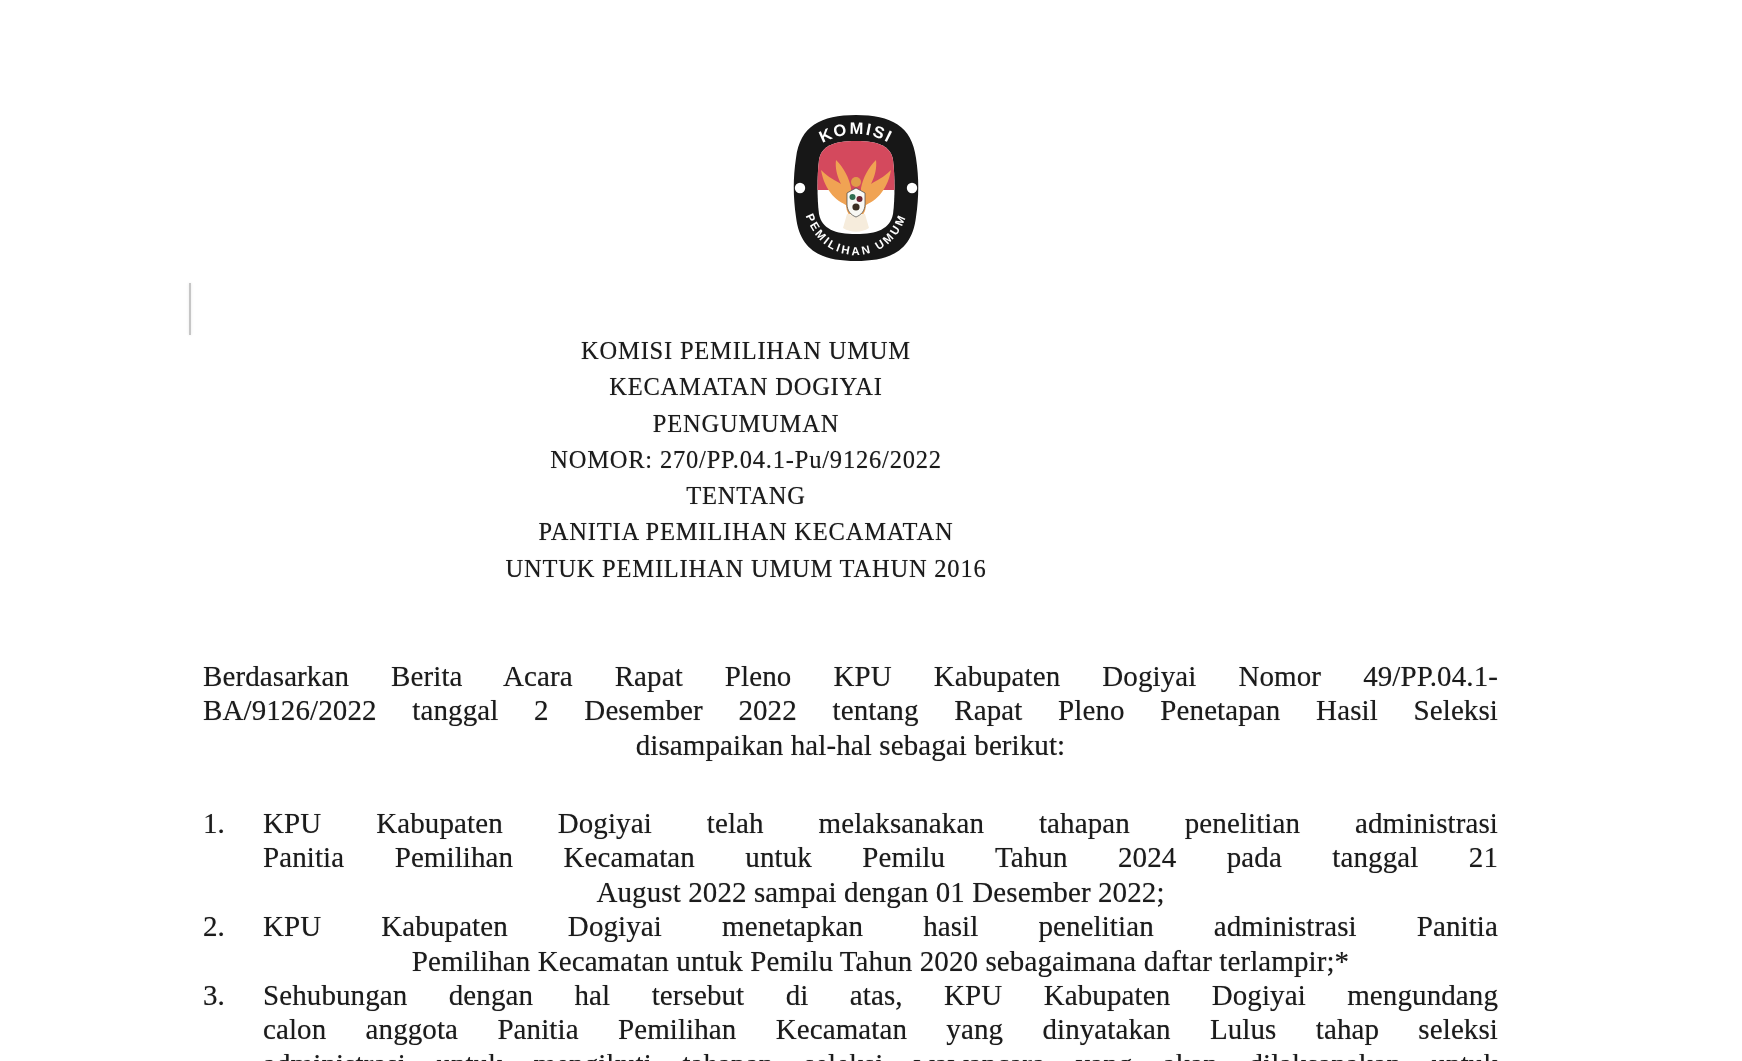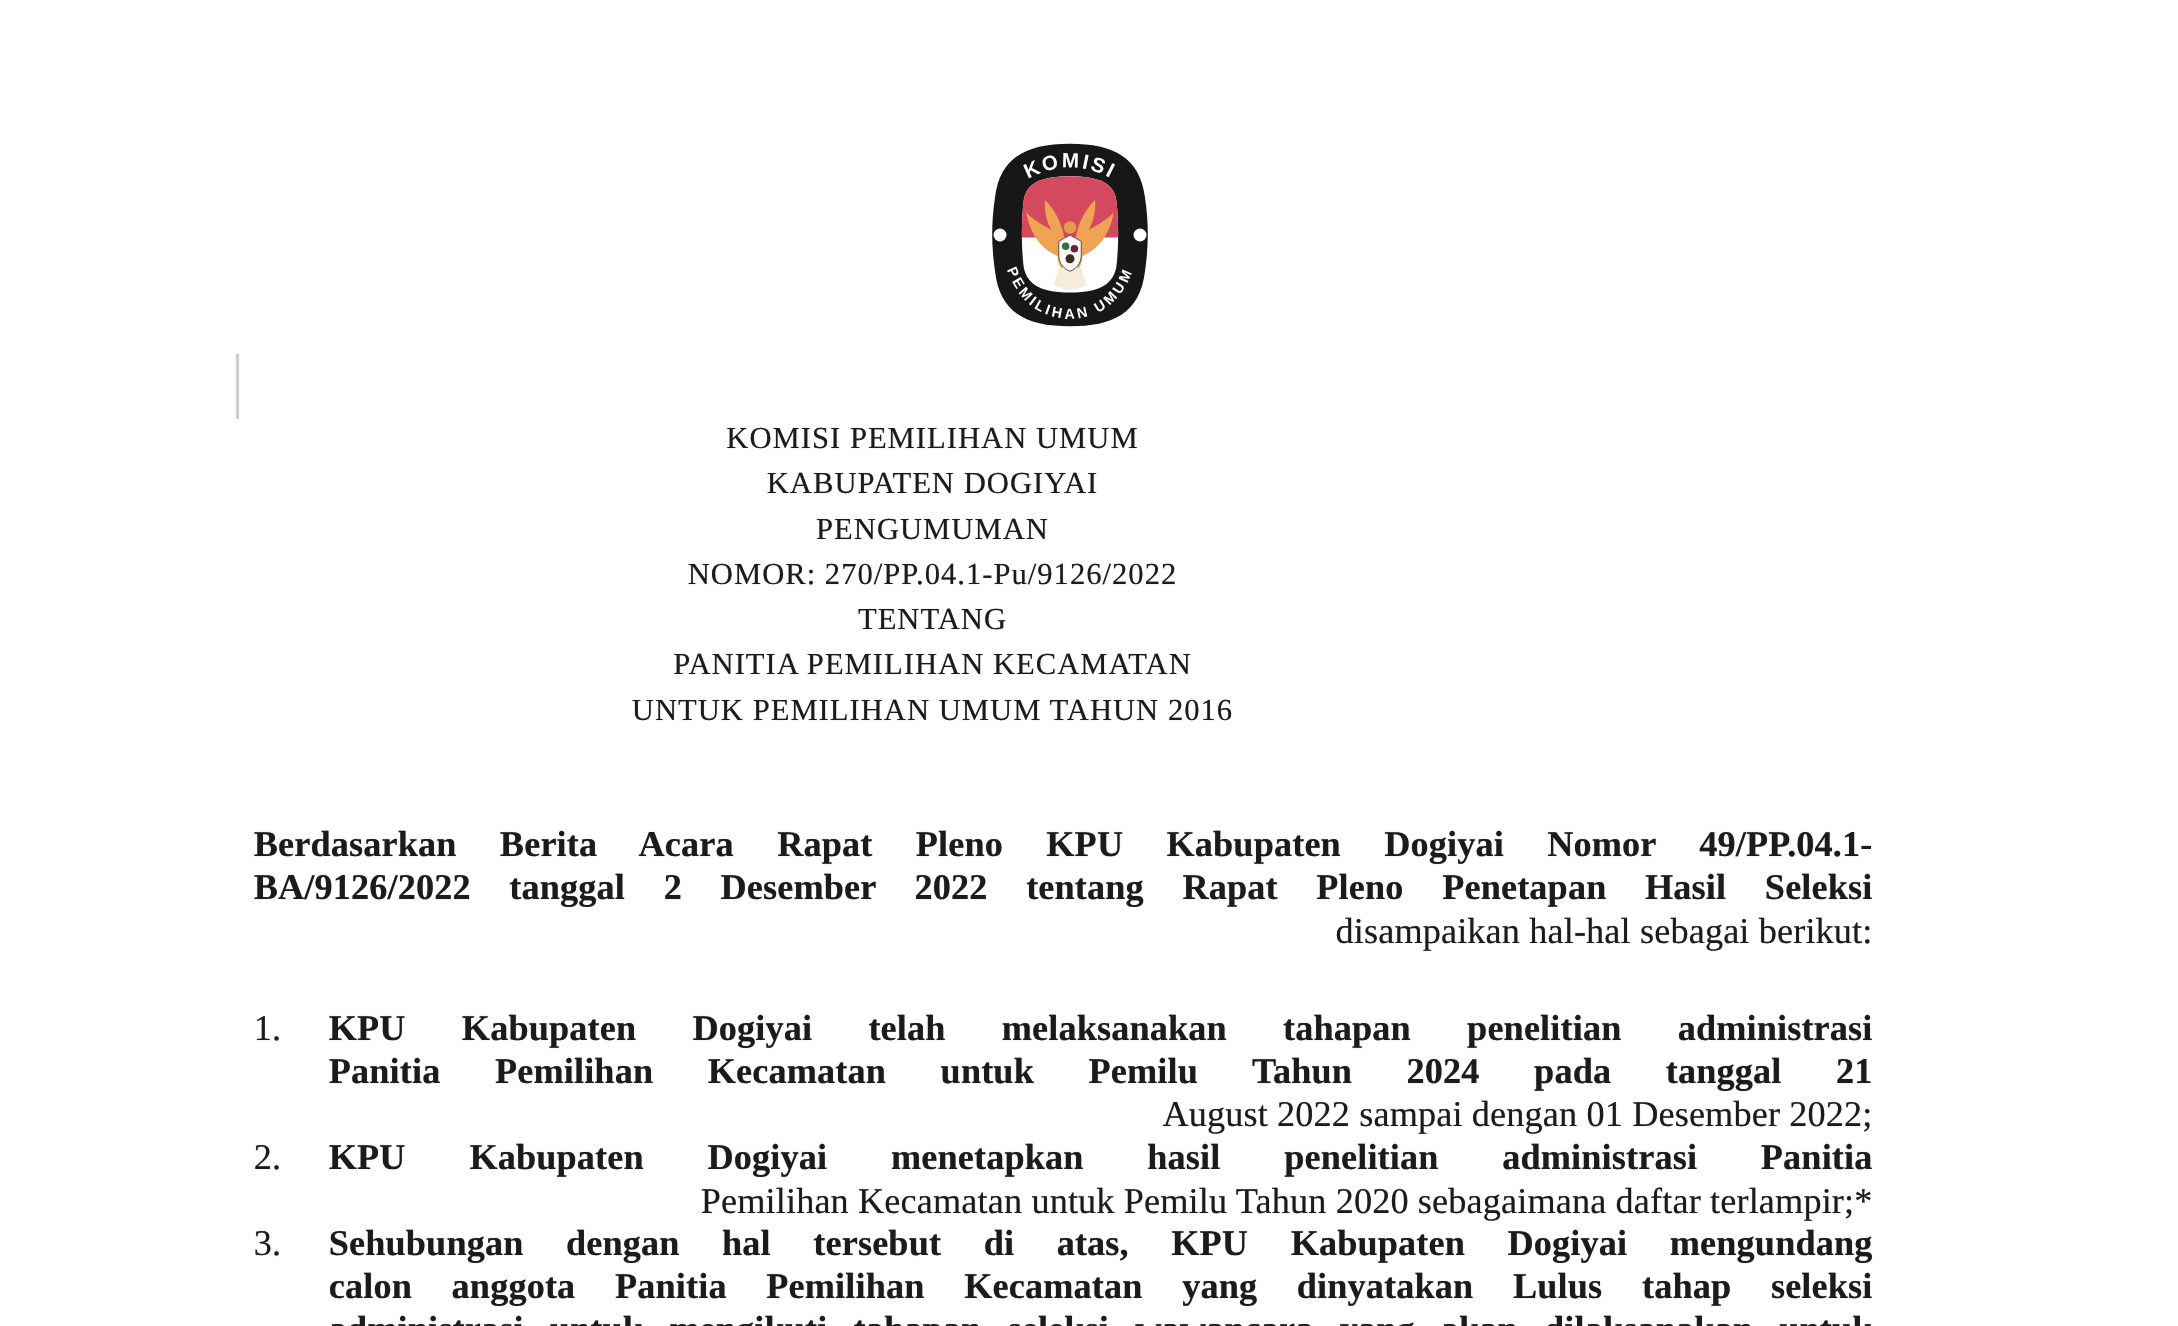--- a/index.html
+++ b/index.html
@@ -16,22 +16,22 @@
   
   .header{
     position:absolute;left:0;top:333px;width:1492px;
     text-align:center;font-size:24.5px;line-height:36.3px;letter-spacing:.8px;
   }
   .header div{white-space:nowrap;}
   
   .body-text{font-size:29px;line-height:34.4px;letter-spacing:.1px;}
   .intro{position:absolute;left:203px;top:659px;width:1295px;}
   .list{position:absolute;left:203px;top:806px;width:1295px;}
-  .jl{text-align:justify;text-align-last:justify;font-weight:bold;}
-  .ll{text-align:right;}
+  .jl{text-align:justify;text-align-last:justify;}
+  .ll{text-align:center;}
   .item{position:relative;padding-left:60px;}
   .item .num{position:absolute;left:0;top:0;width:50px;text-align:left;}
 </style>
 </head>
 <body>
 
 <div class="page">
 
   <div class="artifact"></div>
 
@@ -70,21 +70,21 @@
     <text font-family="Liberation Sans, sans-serif" font-size="16.5" font-weight="bold" fill="#ffffff" letter-spacing="2">
       <textPath href="#arcTop" startOffset="50%" text-anchor="middle">KOMISI</textPath>
     </text>
     <text font-family="Liberation Sans, sans-serif" font-size="11.5" font-weight="bold" fill="#ffffff" letter-spacing="2.5">
       <textPath href="#arcBottom" startOffset="50%" text-anchor="middle">PEMILIHAN UMUM</textPath>
     </text>
   </svg>
 
   <div class="header ink">
     <div>KOMISI PEMILIHAN UMUM</div>
-    <div>KABUPATEN DOGIYAI</div>
+    <div>KECAMATAN DOGIYAI</div>
     <div>PENGUMUMAN</div>
     <div>NOMOR: 270/PP.04.1-Pu/9126/2022</div>
     <div>TENTANG</div>
     <div>PANITIA PEMILIHAN KECAMATAN</div>
     <div>UNTUK PEMILIHAN UMUM TAHUN 2016</div>
   </div>
 
   <div class="intro body-text ink">
     <div class="jl">Berdasarkan Berita Acara Rapat Pleno KPU Kabupaten Dogiyai Nomor 49/PP.04.1-</div>
     <div class="jl">BA/9126/2022 tanggal 2 Desember 2022 tentang Rapat Pleno Penetapan Hasil Seleksi</div>

